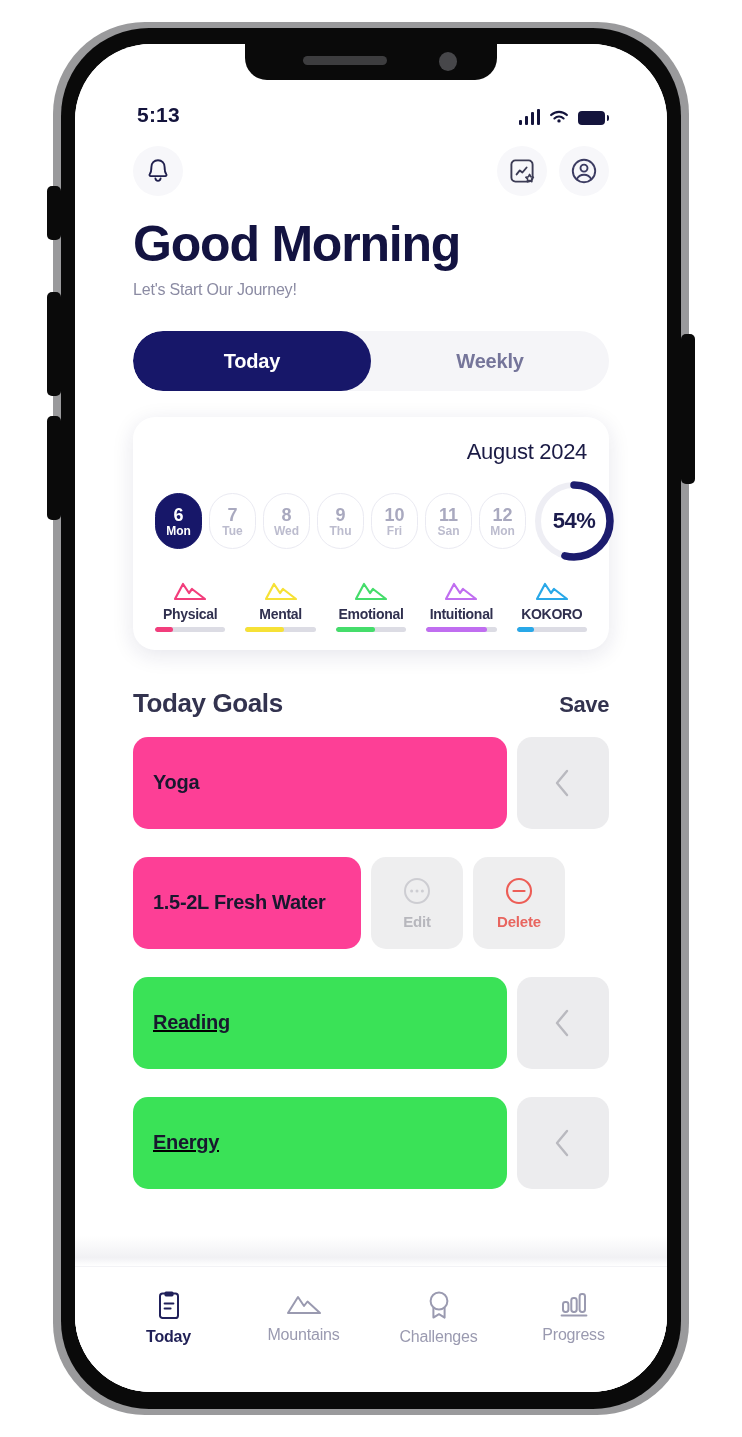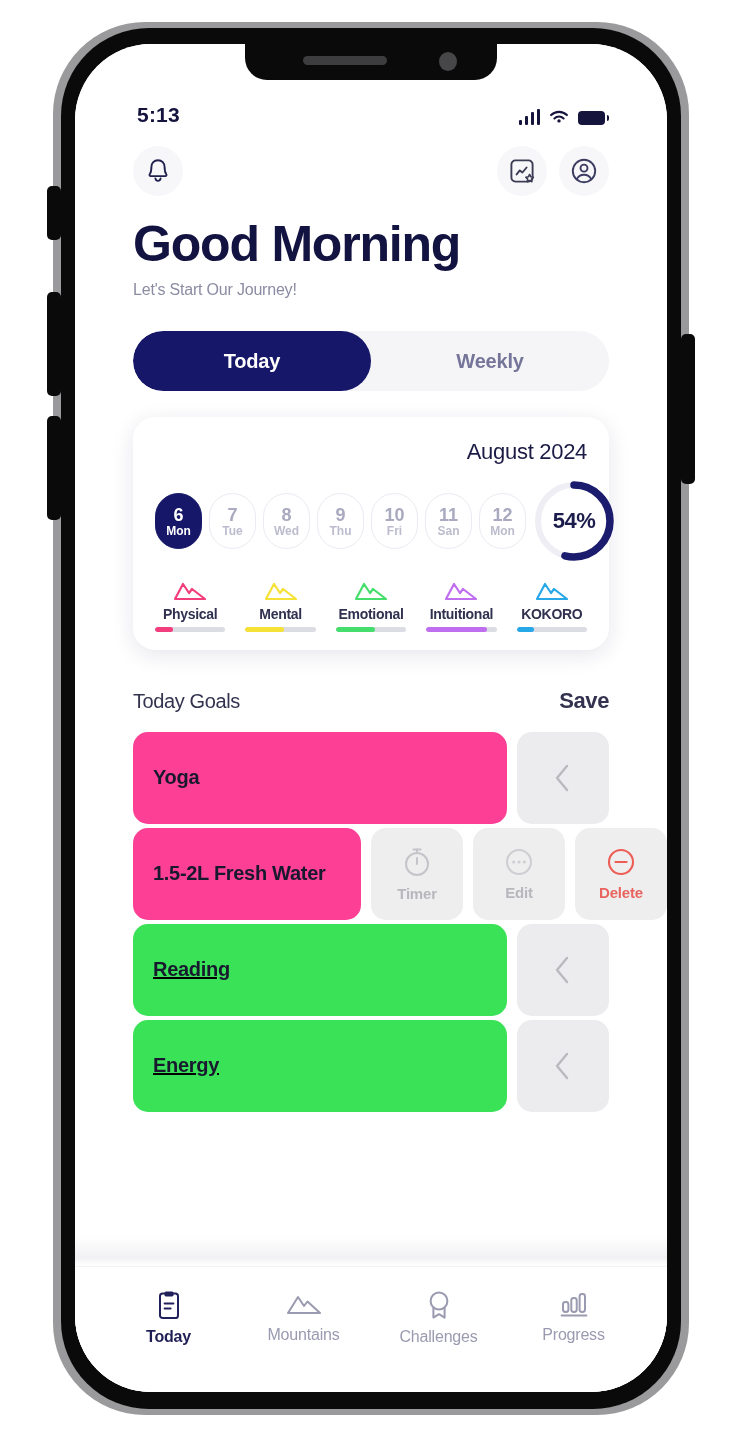--- a/index.html
+++ b/index.html
@@ -225,25 +225,25 @@
     width: 100%; max-width: 86px; height: 4.5px; border-radius: 3px; background: #dcdce4;
     overflow: hidden;
   }
   .cat-bar > span { display: block; height: 100%; border-radius: 3px; }
 
   
   .goals-head {
     margin: 38px 58px 0 58px;
     display: flex; align-items: baseline; justify-content: space-between;
   }
-  .goals-title { font-size: 20px; font-weight: normal; color: #33334f; letter-spacing: -.4px; }
+  .goals-title { font-size: 26px; font-weight: bold; color: #33334f; letter-spacing: -.4px; }
   .goals-save { font-size: 22px; font-weight: bold; color: #33334f; letter-spacing: -.4px; cursor: pointer; }
 
   
-  .goal-list { margin: 18px 58px 0 58px; display: flex; flex-direction: column; gap: 4px; }
+  .goal-list { margin: 18px 58px 0 58px; display: flex; flex-direction: column; gap: 28px; }
   .goal-row { display: flex; align-items: stretch; gap: 10px; height: 92px; }
   .goal-pill {
     flex: 1 1 auto; border-radius: 15px; display: flex; align-items: center;
     padding: 0 20px; cursor: pointer;
   }
   .goal-pill.pink { background: #fd3f96; }
   .goal-pill.green { background: #3ae257; text-decoration: underline; }
   .goal-text { font-size: 20px; font-weight: bold; color: #18182e; letter-spacing: -.3px; }
 
   .goal-arrow {
@@ -470,29 +470,20 @@
                 <path d="M15 4L5 16l10 12" fill="none" stroke="#b9b9bf" stroke-width="2.4" stroke-linecap="round" stroke-linejoin="round"></path>
               </svg>
             </div>
           </div>
 
           <div class="goal-row open">
             <div class="goal-pill pink">
               <span class="goal-text">1.5-2L Fresh Water</span>
             </div>
             <div class="act">
-              <svg width="32" height="34" viewBox="0 0 32 34">
-                <circle cx="16" cy="19" r="11" fill="none" stroke="#c4c4ca" stroke-width="2"></circle>
-                <path d="M16 19v-6" stroke="#c4c4ca" stroke-width="2" stroke-linecap="round"></path>
-                <path d="M12.4 4.4h7.2" stroke="#c4c4ca" stroke-width="2" stroke-linecap="round"></path>
-                <path d="M16 4.4V8" stroke="#c4c4ca" stroke-width="2" stroke-linecap="round"></path>
-              </svg>
-              <span class="act-label">Timer</span>
-            </div>
-            <div class="act">
               <svg width="32" height="32" viewBox="0 0 32 32">
                 <circle cx="16" cy="16" r="12" fill="none" stroke="#cdcdd2" stroke-width="2"></circle>
                 <circle cx="10.6" cy="16" r="1.5" fill="#cdcdd2"></circle>
                 <circle cx="16" cy="16" r="1.5" fill="#cdcdd2"></circle>
                 <circle cx="21.4" cy="16" r="1.5" fill="#cdcdd2"></circle>
               </svg>
               <span class="act-label">Edit</span>
             </div>
             <div class="act delete">
               <svg width="32" height="32" viewBox="0 0 32 32">

